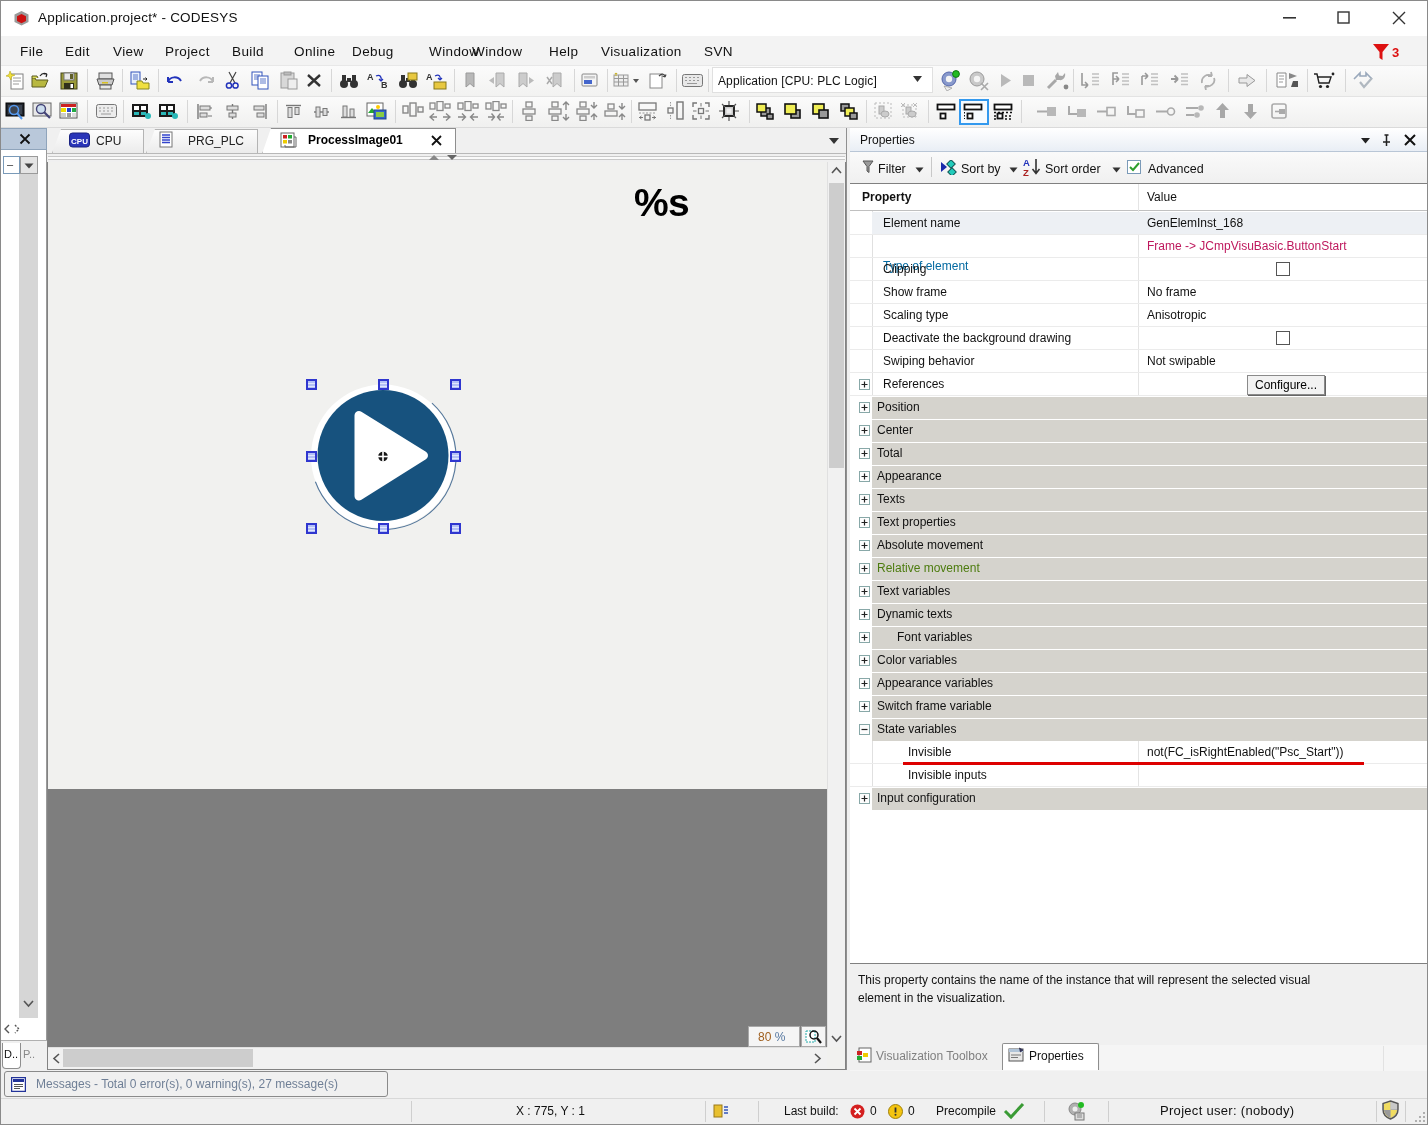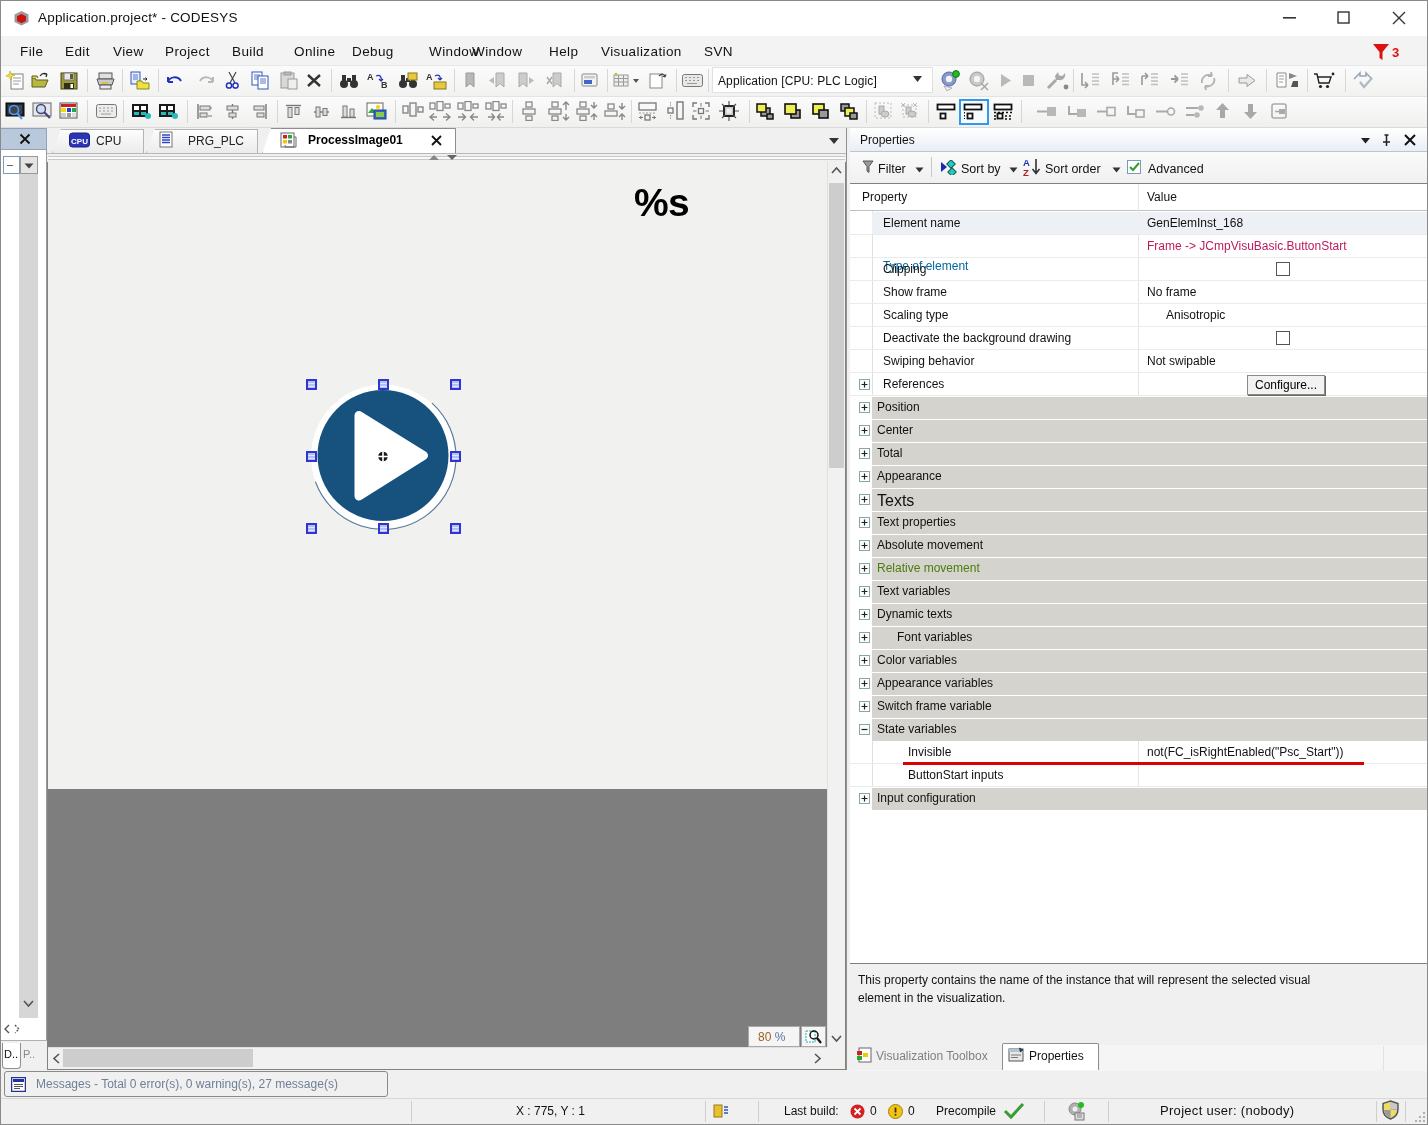--- a/index.html
+++ b/index.html
@@ -615,21 +615,21 @@
 <div class="ab" style="left:1045px;top:162px;font-size:12.5px;color:#111;font-weight:normal;white-space:nowrap;">Sort order</div>
 <svg class="ic" style="left:1112px;top:167px" width="9" height="6" viewBox="0 0 9 6">
     <path d="M0.5 0.5 L8.5 0.5 L4.5 5.5 Z" fill="#333"></path>
   </svg>
 <div class="ab" style="left:1127px;top:160px;width:14px;height:14px;background:#fff;border:1px solid #7a9ab8"></div>
 <svg class="ic" style="left:1129px;top:162px" width="11" height="10" viewBox="0 0 11 10">
     <path d="M1 5 L4 8 L10 1" stroke="#2d9e2d" stroke-width="2" fill="none"></path>
   </svg>
 <div class="ab" style="left:1148px;top:162px;font-size:12.5px;color:#111;font-weight:normal;white-space:nowrap;">Advanced</div>
 <div class="ab" style="left:850px;top:183px;width:578px;height:1px;background:#808080"></div>
-<div class="ab" style="left:862px;top:190px;font-size:12px;color:#111;font-weight:normal;white-space:nowrap;">Property</div>
+<div class="ab" style="left:862px;top:190px;font-size:12px;color:#111;font-weight:bold;white-space:nowrap;">Property</div>
 <div class="ab" style="left:1147px;top:190px;font-size:12px;color:#111;font-weight:normal;white-space:nowrap;">Value</div>
 <div class="ab" style="left:850px;top:210px;width:578px;height:1px;background:#c0c0c0"></div>
 <div class="ab" style="left:1138px;top:184px;width:1px;height:212px;background:#e4e4e4"></div>
 <div class="ab" style="left:1138px;top:740px;width:1px;height:46px;background:#e4e4e4"></div>
 <div class="ab" style="left:872px;top:211px;width:1px;height:185px;background:#e0e0e0"></div>
 <div class="ab" style="left:872px;top:740px;width:1px;height:46px;background:#e0e0e0"></div>
 <div class="ab" style="left:872px;top:212px;width:556px;height:23px;background:#edf0f4"></div>
 <div class="ab" style="left:850px;top:234px;width:578px;height:1px;background:#ebebeb"></div>
 <div class="ab" style="left:883px;top:216px;font-size:12px;color:#111;font-weight:normal;white-space:nowrap;">Element name</div>
 <div class="ab" style="left:1147px;top:216px;font-size:12px;color:#111;font-weight:normal;white-space:nowrap;">GenElemInst_168</div>
@@ -637,21 +637,21 @@
 <div class="ab" style="left:883px;top:239px;font-size:12px;color:#0369a1;font-weight:normal;white-space:nowrap;margin-top:20px;">Type of element</div>
 <div class="ab" style="left:1147px;top:239px;font-size:12px;color:#be185d;font-weight:normal;white-space:nowrap;">Frame -&gt; JCmpVisuBasic.ButtonStart</div>
 <div class="ab" style="left:850px;top:280px;width:578px;height:1px;background:#ebebeb"></div>
 <div class="ab" style="left:883px;top:262px;font-size:12px;color:#111;font-weight:normal;white-space:nowrap;">Clipping</div>
 <div class="ab" style="left:1276px;top:262px;width:14px;height:14px;background:#fff;border:1px solid #555"></div>
 <div class="ab" style="left:850px;top:303px;width:578px;height:1px;background:#ebebeb"></div>
 <div class="ab" style="left:883px;top:285px;font-size:12px;color:#111;font-weight:normal;white-space:nowrap;">Show frame</div>
 <div class="ab" style="left:1147px;top:285px;font-size:12px;color:#111;font-weight:normal;white-space:nowrap;">No frame</div>
 <div class="ab" style="left:850px;top:326px;width:578px;height:1px;background:#ebebeb"></div>
 <div class="ab" style="left:883px;top:308px;font-size:12px;color:#111;font-weight:normal;white-space:nowrap;">Scaling type</div>
-<div class="ab" style="left:1147px;top:308px;font-size:12px;color:#111;font-weight:normal;white-space:nowrap;margin-left:19px;">Anisotropic</div>
+<div class="ab" style="left:1147px;top:308px;font-size:12px;color:#111;font-weight:normal;white-space:nowrap;">Anisotropic</div>
 <div class="ab" style="left:850px;top:349px;width:578px;height:1px;background:#ebebeb"></div>
 <div class="ab" style="left:883px;top:331px;font-size:12px;color:#111;font-weight:normal;white-space:nowrap;">Deactivate the background drawing</div>
 <div class="ab" style="left:1276px;top:331px;width:14px;height:14px;background:#fff;border:1px solid #555"></div>
 <div class="ab" style="left:850px;top:372px;width:578px;height:1px;background:#ebebeb"></div>
 <div class="ab" style="left:883px;top:354px;font-size:12px;color:#111;font-weight:normal;white-space:nowrap;">Swiping behavior</div>
 <div class="ab" style="left:1147px;top:354px;font-size:12px;color:#111;font-weight:normal;white-space:nowrap;">Not swipable</div>
 <div class="ab" style="left:850px;top:395px;width:578px;height:1px;background:#ebebeb"></div>
 <div class="ab" style="left:883px;top:377px;font-size:12px;color:#111;font-weight:normal;white-space:nowrap;">References</div>
 <div class="ab" style="left:1247px;top:375px;width:78px;height:20px;background:#f2f2f2;border:1px solid #8a8a8a;box-shadow:1px 1px 0 #666;font-size:12px;text-align:center;padding-top:2px">Configure...</div>
 <svg class="ic" style="left:859px;top:379px" width="11" height="11" viewBox="0 0 11 11">
@@ -676,21 +676,21 @@
     <rect x="0.5" y="0.5" width="10" height="10" fill="#fdfdfd" stroke="#88a8a8"></rect>
     <path d="M2.5 5.5 h6 M5.5 2.5 v6" stroke="#222" stroke-width="1.2"></path>
   </svg>
 <div class="ab" style="left:872px;top:466px;width:556px;height:22px;background:#d5d3cd"></div>
 <div class="ab" style="left:877px;top:469px;font-size:12px;color:#111;font-weight:normal;white-space:nowrap;">Appearance</div>
 <svg class="ic" style="left:859px;top:471px" width="11" height="11" viewBox="0 0 11 11">
     <rect x="0.5" y="0.5" width="10" height="10" fill="#fdfdfd" stroke="#88a8a8"></rect>
     <path d="M2.5 5.5 h6 M5.5 2.5 v6" stroke="#222" stroke-width="1.2"></path>
   </svg>
 <div class="ab" style="left:872px;top:489px;width:556px;height:22px;background:#d5d3cd"></div>
-<div class="ab" style="left:877px;top:492px;font-size:16px;color:#111;font-weight:normal;white-space:nowrap;">Texts</div>
+<div class="ab" style="left:877px;top:492px;font-size:12px;color:#111;font-weight:normal;white-space:nowrap;">Texts</div>
 <svg class="ic" style="left:859px;top:494px" width="11" height="11" viewBox="0 0 11 11">
     <rect x="0.5" y="0.5" width="10" height="10" fill="#fdfdfd" stroke="#88a8a8"></rect>
     <path d="M2.5 5.5 h6 M5.5 2.5 v6" stroke="#222" stroke-width="1.2"></path>
   </svg>
 <div class="ab" style="left:872px;top:512px;width:556px;height:22px;background:#d5d3cd"></div>
 <div class="ab" style="left:877px;top:515px;font-size:12px;color:#111;font-weight:normal;white-space:nowrap;">Text properties</div>
 <svg class="ic" style="left:859px;top:517px" width="11" height="11" viewBox="0 0 11 11">
     <rect x="0.5" y="0.5" width="10" height="10" fill="#fdfdfd" stroke="#88a8a8"></rect>
     <path d="M2.5 5.5 h6 M5.5 2.5 v6" stroke="#222" stroke-width="1.2"></path>
   </svg>
@@ -746,21 +746,21 @@
 <div class="ab" style="left:877px;top:722px;font-size:12px;color:#111;font-weight:normal;white-space:nowrap;">State variables</div>
 <svg class="ic" style="left:859px;top:724px" width="11" height="11" viewBox="0 0 11 11">
     <rect x="0.5" y="0.5" width="10" height="10" fill="#fdfdfd" stroke="#88a8a8"></rect>
     <path d="M2.5 5.5 h6" stroke="#222" stroke-width="1.2"></path>
   </svg>
 <div class="ab" style="left:850px;top:763px;width:578px;height:1px;background:#ebebeb"></div>
 <div class="ab" style="left:908px;top:745px;font-size:12px;color:#111;font-weight:normal;white-space:nowrap;">Invisible</div>
 <div class="ab" style="left:1147px;top:745px;font-size:12px;color:#111;font-weight:normal;white-space:nowrap;">not(FC_isRightEnabled("Psc_Start"))</div>
 <div class="ab" style="left:903px;top:762px;width:461px;height:3px;background:#dd0000;z-index:5"></div>
 <div class="ab" style="left:850px;top:786px;width:578px;height:1px;background:#ebebeb"></div>
-<div class="ab" style="left:908px;top:768px;font-size:12px;color:#111;font-weight:normal;white-space:nowrap;">ButtonStart inputs</div>
+<div class="ab" style="left:908px;top:768px;font-size:12px;color:#111;font-weight:normal;white-space:nowrap;">Invisible inputs</div>
 <div class="ab" style="left:872px;top:788px;width:556px;height:22px;background:#d5d3cd"></div>
 <div class="ab" style="left:877px;top:791px;font-size:12px;color:#111;font-weight:normal;white-space:nowrap;">Input configuration</div>
 <svg class="ic" style="left:859px;top:793px" width="11" height="11" viewBox="0 0 11 11">
     <rect x="0.5" y="0.5" width="10" height="10" fill="#fdfdfd" stroke="#88a8a8"></rect>
     <path d="M2.5 5.5 h6 M5.5 2.5 v6" stroke="#222" stroke-width="1.2"></path>
   </svg>
 <div class="ab" style="left:850px;top:963px;width:578px;height:1px;background:#808080"></div>
 <div class="ab" style="left:850px;top:964px;width:578px;height:79px;background:#f0f0f0"></div>
 <div class="ab" style="left:858px;top:973px;font-size:12px;color:#111;font-weight:normal;white-space:nowrap;">This property contains the name of the instance that will represent the selected visual</div>
 <div class="ab" style="left:858px;top:991px;font-size:12px;color:#111;font-weight:normal;white-space:nowrap;">element in the visualization.</div>

